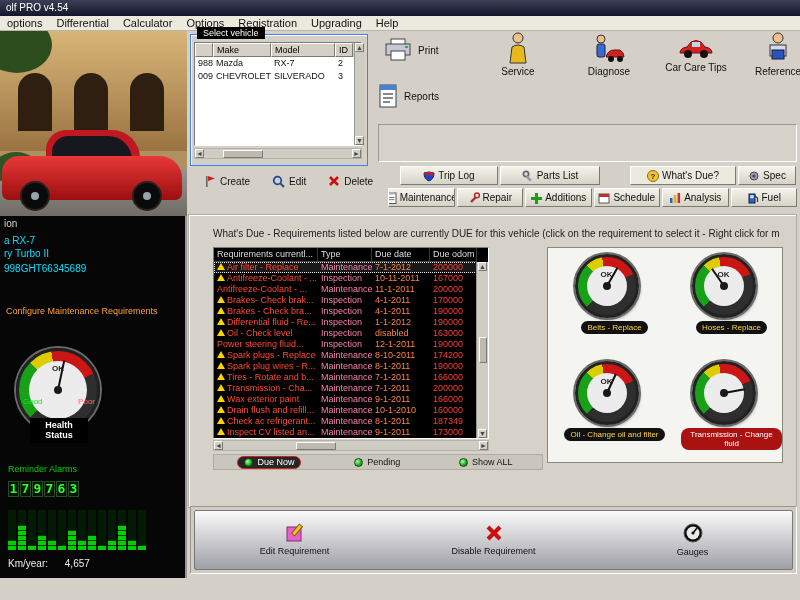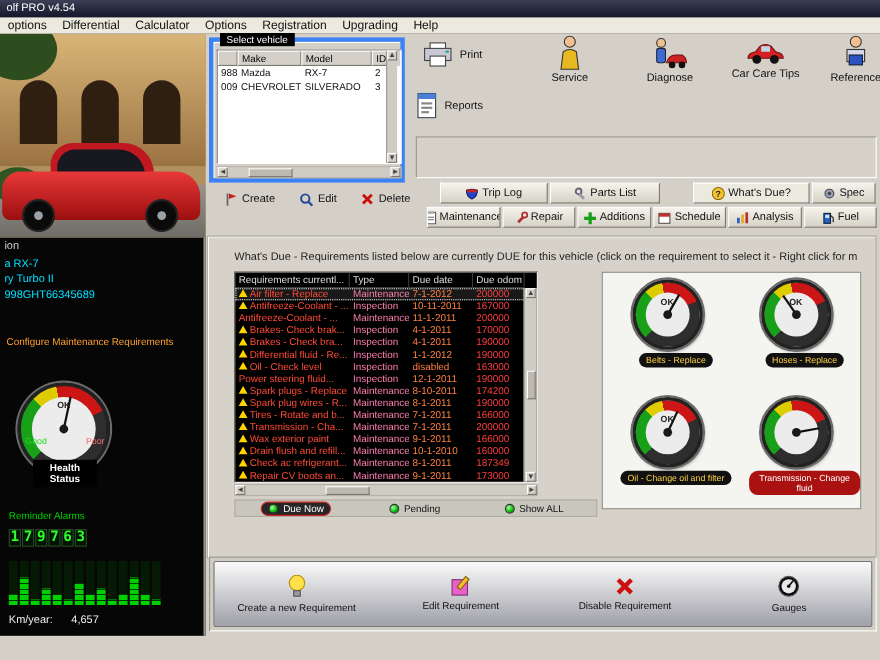--- a/index.html
+++ b/index.html
@@ -44,21 +44,21 @@
   .hpoor{position:absolute;right:2px;top:46px;color:#ff6a6a;font-size:8px;}
   .hlabel{position:relative;width:58px;margin:-14px 0 0 20px;background:#000;color:#fff;font-size:9px;font-weight:bold;text-align:center;line-height:1.15;padding:2px 2px;z-index:2;}
   .remind{position:absolute;left:8px;top:248px;font-size:9px;color:#00d000;}
   .odo{position:absolute;left:8px;top:263px;}
   .odo-digit{display:inline-block;width:11px;height:16px;background:#001400;border:1px solid #2a4a2a;color:#2aff2a;font-family:"DejaVu Sans Mono",monospace;font-size:13px;line-height:14px;font-weight:bold;text-align:center;margin-right:1px;}
   .bars{position:absolute;left:8px;top:294px;height:40px;display:flex;align-items:flex-end;}
   .bar-col{display:flex;align-items:flex-end;width:8px;height:40px;margin-right:2px;background:#041a04;}
   .bar-fill{display:block;width:100%;background:repeating-linear-gradient(to top,#00d000 0 4px,#033803 4px 5px);}
   .kmyear{position:absolute;left:8px;top:342px;font-size:10px;color:#eee;}
   
-  .groupbox{left:190px;top:34px;width:178px;height:132px;border:4px solid #3b82f6;box-shadow:inset 1px 1px 0 #fff;background:#d4d0c8;}
+  .groupbox{left:190px;top:34px;width:178px;height:132px;border:1px solid #3b82f6;box-shadow:inset 1px 1px 0 #fff;background:#d4d0c8;}
   .chip{position:absolute;left:6px;top:-8px;background:#000;color:#fff;font-size:9px;padding:1px 6px;}
   .listview{position:absolute;left:3px;top:7px;width:168px;height:104px;background:#fff;border:1px solid;border-color:#7a7a72 #fff #fff #7a7a72;display:flex;flex-direction:column;overflow:hidden;}
   .lv-head{display:flex;height:14px;background:#d4d0c8;flex:0 0 14px;}
   .lv-hcell{font-size:9px;line-height:13px;padding-left:3px;border:1px solid;border-color:#fff #7a7a72 #7a7a72 #fff;overflow:hidden;white-space:nowrap;}
   .w0{width:18px}.w1{width:58px}.w2{width:64px}.w3{width:18px}
   .lv-row{display:flex;height:13px;}
   .lv-cell{font-size:9px;line-height:13px;padding-left:3px;color:#111;overflow:hidden;white-space:nowrap;}
   .lv-vscroll{position:absolute;right:3px;top:8px;width:10px;height:102px;background:#cfccc4;border-left:1px solid #9a978d;display:flex;flex-direction:column;justify-content:space-between;align-items:center;font-size:7px;color:#444;}
   .lv-hscroll{position:absolute;left:3px;top:113px;width:168px;height:11px;background:#cfccc4;border:1px solid #b5b2a8;display:flex;justify-content:space-between;align-items:center;font-size:7px;color:#444;}
   .sc-btn{width:9px;height:9px;background:#d4d0c8;border:1px solid;border-color:#fff #7a7a72 #7a7a72 #fff;text-align:center;line-height:8px;}
@@ -546,21 +546,21 @@
             <span class="c" style="color: rgb(255, 128, 64);">10-1-2010</span>
             <span class="c" style="color: rgb(255, 61, 61);">160000</span>
           </div>
           <div class="dt-row">
             <span class="c" style="color: rgb(255, 74, 54);"><span class="warn"></span><span>Check ac refrigerant...</span></span>
             <span class="c" style="color: rgb(255, 126, 176);">Maintenance</span>
             <span class="c" style="color: rgb(255, 128, 64);">8-1-2011</span>
             <span class="c" style="color: rgb(255, 61, 61);">187349</span>
           </div>
           <div class="dt-row">
-            <span class="c" style="color: rgb(255, 74, 54);"><span class="warn"></span><span>Repair CV boots an...</span></span>
+            <span class="c" style="color: rgb(255, 74, 54);"><span class="warn"></span><span>Inspect CV listed an...</span></span>
             <span class="c" style="color: rgb(255, 126, 176);">Maintenance</span>
             <span class="c" style="color: rgb(255, 128, 64);">9-1-2011</span>
             <span class="c" style="color: rgb(255, 61, 61);">173000</span>
           </div>
         </div>
       <div class="dt-vscroll">
         <span class="sc-btn">▲</span>
         <span class="sc-thumb"></span>
         <span class="sc-btn">▼</span>
       </div>
@@ -619,29 +619,20 @@
             <div class="needle" style="transform:translateX(-50%) rotate(80deg)"></div>
             <div class="hub"></div>
           </div>
           <div class="glabel" style="background:#aa1111;color:#ffffff">Transmission - Change fluid</div>
         </div>
       </div>
   </div>
 
   <div class="abs bottom-zone">
     <div class="actionbar">
-        <div class="action">
-          <span class="icn">
-            <svg width="20" height="22" viewBox="0 0 20 22">
-              <circle cx="10" cy="8" r="7" fill="#ffe24a" stroke="#b89000"></circle>
-              <rect x="7" y="15" width="6" height="5" fill="#9a9a9a" stroke="#555"></rect>
-            </svg>
-          </span>
-          <span class="alabel">Create a new Requirement</span>
-        </div>
         <div class="action">
           <span class="icn">
             <svg width="20" height="20" viewBox="0 0 20 20">
               <rect x="2" y="4" width="14" height="14" fill="#e860c8" stroke="#803070"></rect>
               <rect x="10" y="1" width="4" height="12" transform="rotate(40 12 7)" fill="#f0c030" stroke="#806000"></rect>
             </svg>
           </span>
           <span class="alabel">Edit Requirement</span>
         </div>
         <div class="action">

